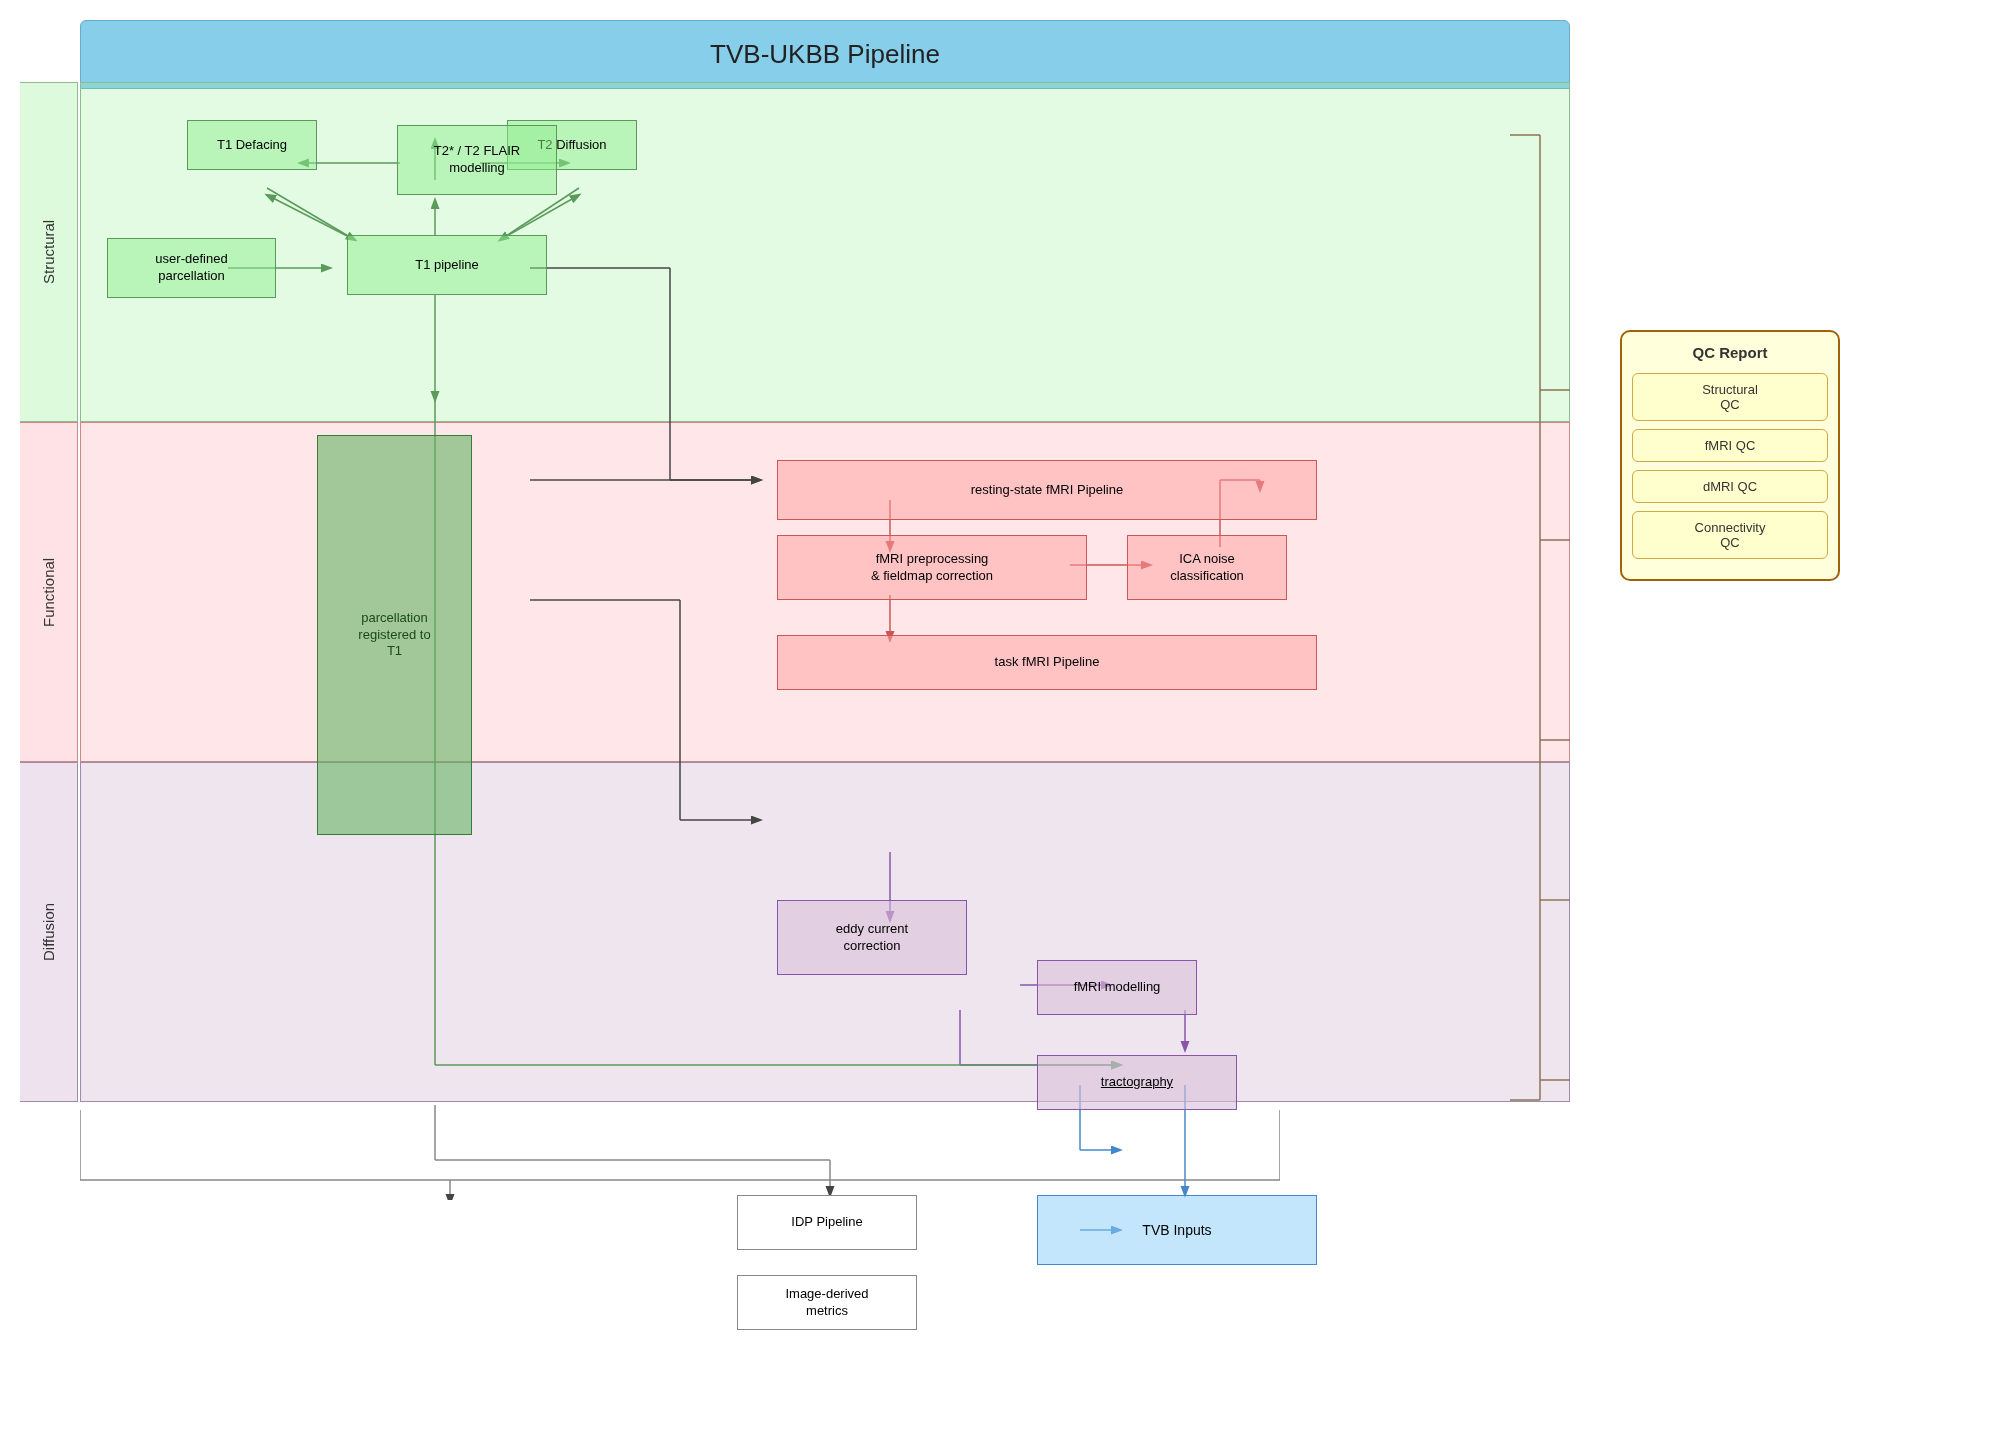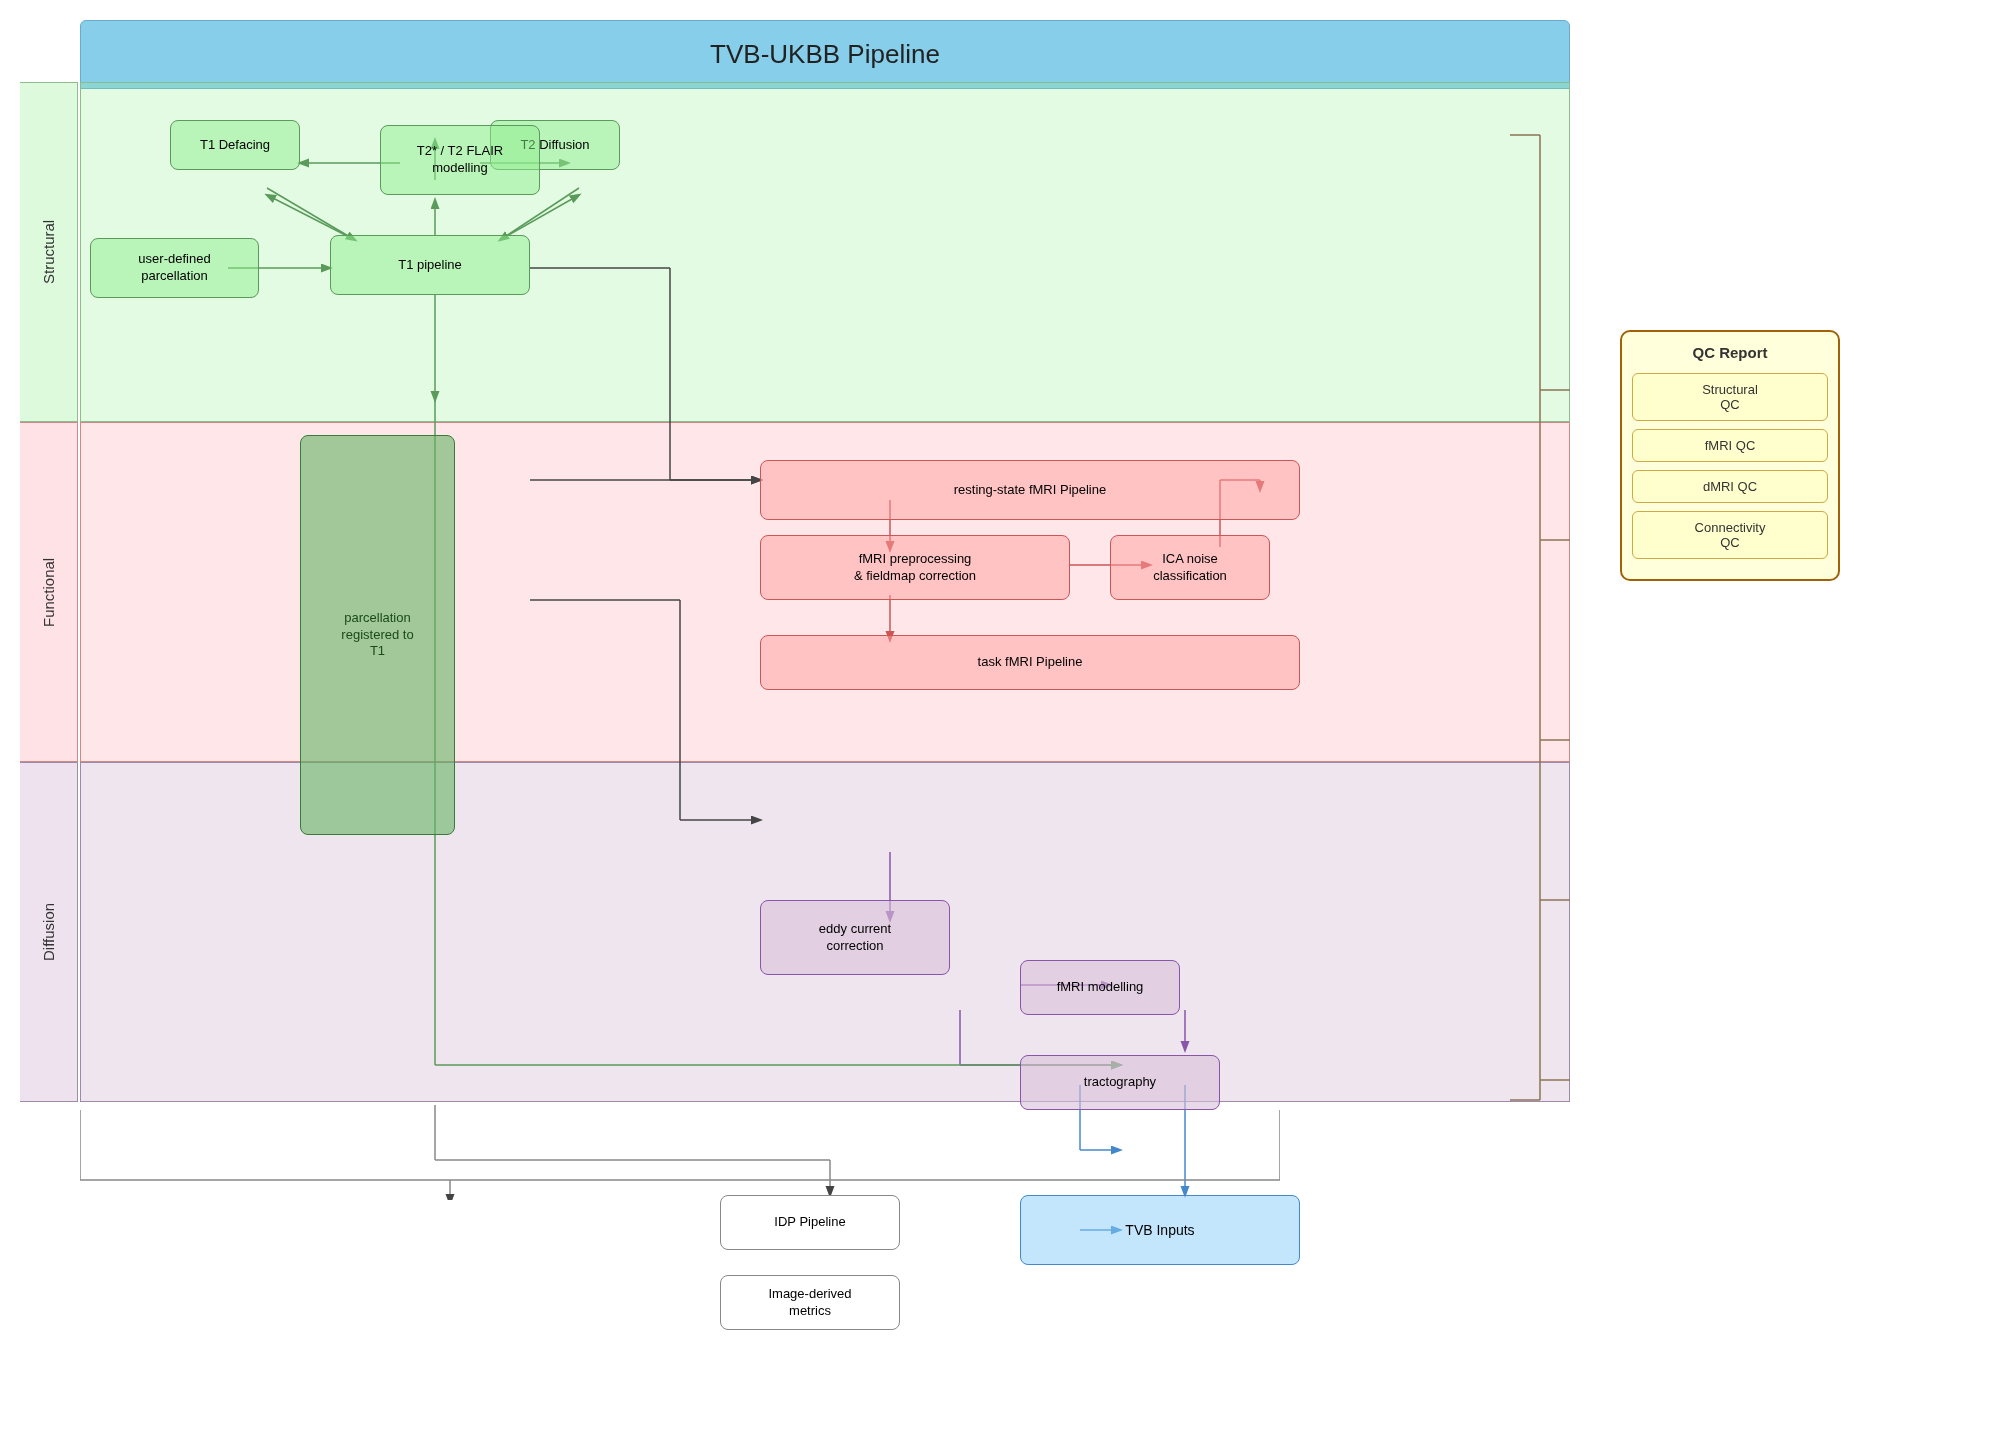--- a/index.html
+++ b/index.html
@@ -103,31 +103,32 @@
       top: 742px;
       height: 340px;
       background: rgba(216, 191, 216, 0.45);
       border: 1.5px solid #a08aaa;
       border-right: none;
     }
 
     
     .node {
       position: absolute;
-      border-radius: 8px;
+      border-radius: 0;
       border: 1.5px solid #555;
       background: #fff;
       text-align: center;
       display: flex;
       align-items: center;
       justify-content: center;
       padding: 6px 10px;
       line-height: 1.3;
       font-size: 13px;
       z-index: 20;
+      margin-left: 17px;
     }
 
     .node-green {
       background: rgba(144, 238, 144, 0.5);
       border-color: #5a9a5a;
     }
 
     .node-green-dark {
       background: rgba(100, 180, 100, 0.6);
       border-color: #3a7a3a;
@@ -369,21 +370,21 @@
 
   <div class="node node-purple" style="left:740px;top:880px;width:190px;height:75px;">
     <span style="white-space:pre-line;">eddy current
 correction</span>
   </div>
 
   <div class="node node-purple" style="left:1000px;top:940px;width:160px;height:55px;">
     <span>fMRI modelling</span>
   </div>
 
-  <div class="node node-purple" style="left:1000px;top:1035px;width:200px;height:55px;">
+  <div class="node node-purple" style="left:1000px;top:1035px;width:200px;height:55px;text-decoration:underline;">
     <span>tractography</span>
   </div>
 
   <div class="node node-white" style="left:700px;top:1175px;width:180px;height:55px;">
     <span>IDP Pipeline</span>
   </div>
 
   <div class="node node-white" style="left:700px;top:1255px;width:180px;height:55px;">
     <span style="white-space:pre-line;">Image-derived
 metrics</span>

